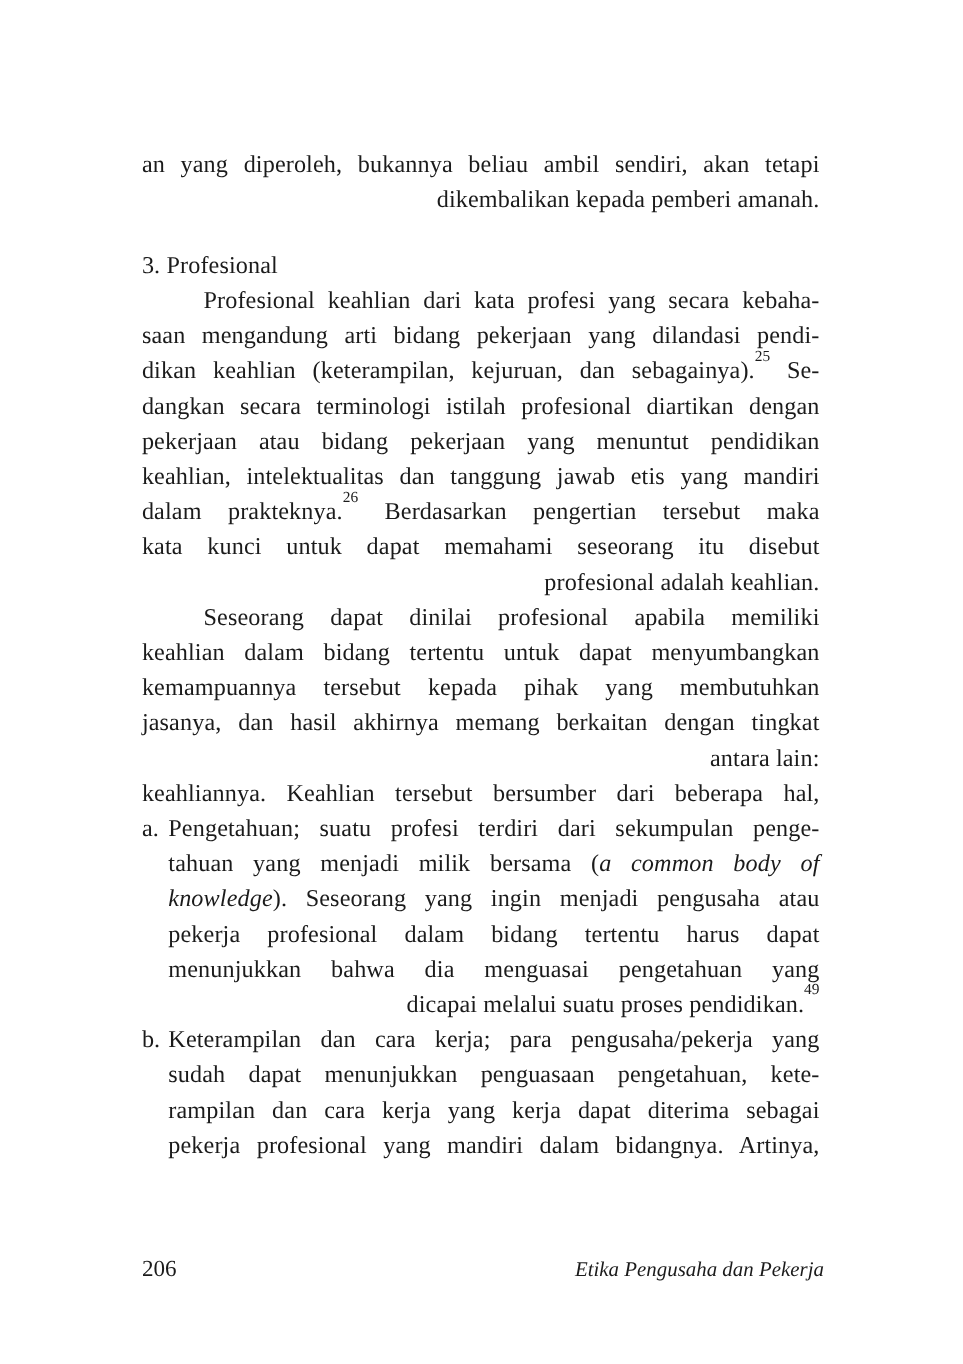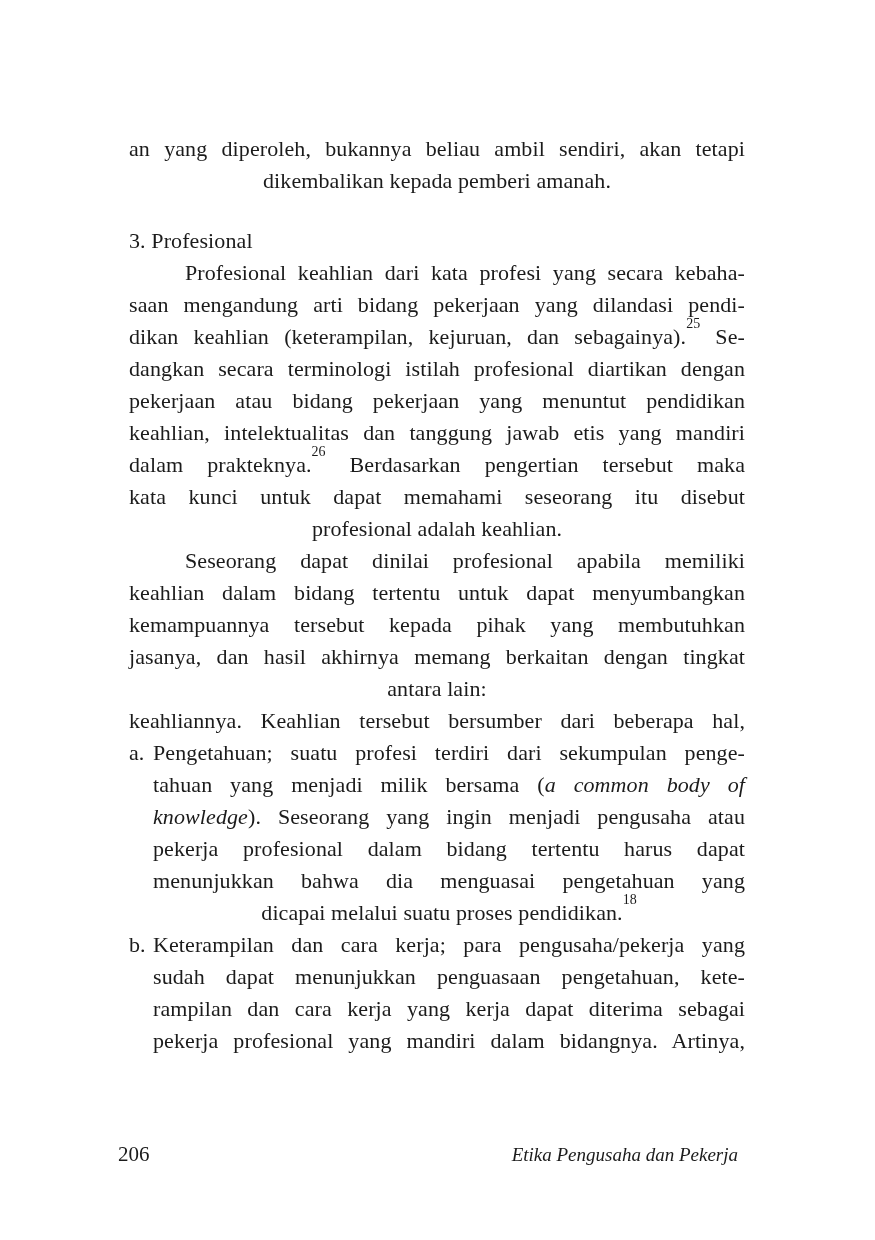--- a/index.html
+++ b/index.html
@@ -12,38 +12,38 @@
     overflow: hidden;
   }
   .page { position: absolute; inset: 0; }
   .body-text {
     position: absolute;
     left: 129px; top: 133px; width: 616px;
     font-size: 22px; line-height: 32px;
     letter-spacing: 0.1px;
   }
   .paragraph { margin: 0; }
-  .line { text-align: center; white-space: normal; }
+  .line { text-align: right; white-space: normal; }
   .line.just { text-align: justify; text-align-last: justify; }
   .line.indent { padding-left: 56px; }
   .heading { margin-top: 28px; }
   .list-item { display: flex; }
   .list-marker { flex: 0 0 24px; width: 24px; }
   .list-body { flex: 1 1 auto; min-width: 0; }
   sup.fnref {
     font-size: 14px;
     line-height: 0;
     position: relative;
     top: -8px;
     letter-spacing: 0;
   }
   em { font-style: italic; }
   .footer {
     position: absolute;
-    left: 118px; top: 1108px; width: 620px;
+    left: 129px; top: 1108px; width: 620px;
     display: flex; justify-content: space-between; align-items: baseline;
   }
   .page-number { font-size: 21px; }
   .running-title { font-size: 19px; font-style: italic; margin-top: 36px; }
 </style>
 </head>
 <body>
 
 <div class="page">
   <main class="body-text">
@@ -72,21 +72,21 @@
         <div class="line just"><span>keahliannya.  Keahlian tersebut bersumber dari beberapa hal,</span></div>
       </div>
       <div class="list-item">
         <span class="list-marker">a.</span>
         <div class="list-body">
           <div class="line just"><span>Pengetahuan; suatu profesi terdiri dari sekumpulan penge-</span></div>
           <div class="line just"><span>tahuan yang menjadi milik bersama (</span><em>a common body of</em></div>
           <div class="line just"><em>knowledge</em><span>). Seseorang yang ingin menjadi pengusaha atau</span></div>
           <div class="line just"><span>pekerja profesional dalam bidang tertentu harus dapat</span></div>
           <div class="line just"><span>menunjukkan bahwa dia menguasai pengetahuan yang</span></div>
-          <div class="line"><span>dicapai melalui suatu proses pendidikan.</span><sup class="fnref">18</sup></div>
+          <div class="line"><span>dicapai melalui suatu proses pendidikan.</span><sup class="fnref">49</sup></div>
         </div>
       </div>
       <div class="list-item">
         <span class="list-marker">b.</span>
         <div class="list-body">
           <div class="line just"><span>Keterampilan dan cara kerja; para pengusaha/pekerja yang</span></div>
           <div class="line just"><span>sudah dapat menunjukkan penguasaan pengetahuan, kete-</span></div>
           <div class="line just"><span>rampilan dan cara kerja yang kerja dapat diterima sebagai</span></div>
           <div class="line just"><span>pekerja profesional yang mandiri dalam bidangnya. Artinya,</span></div>
         </div>

